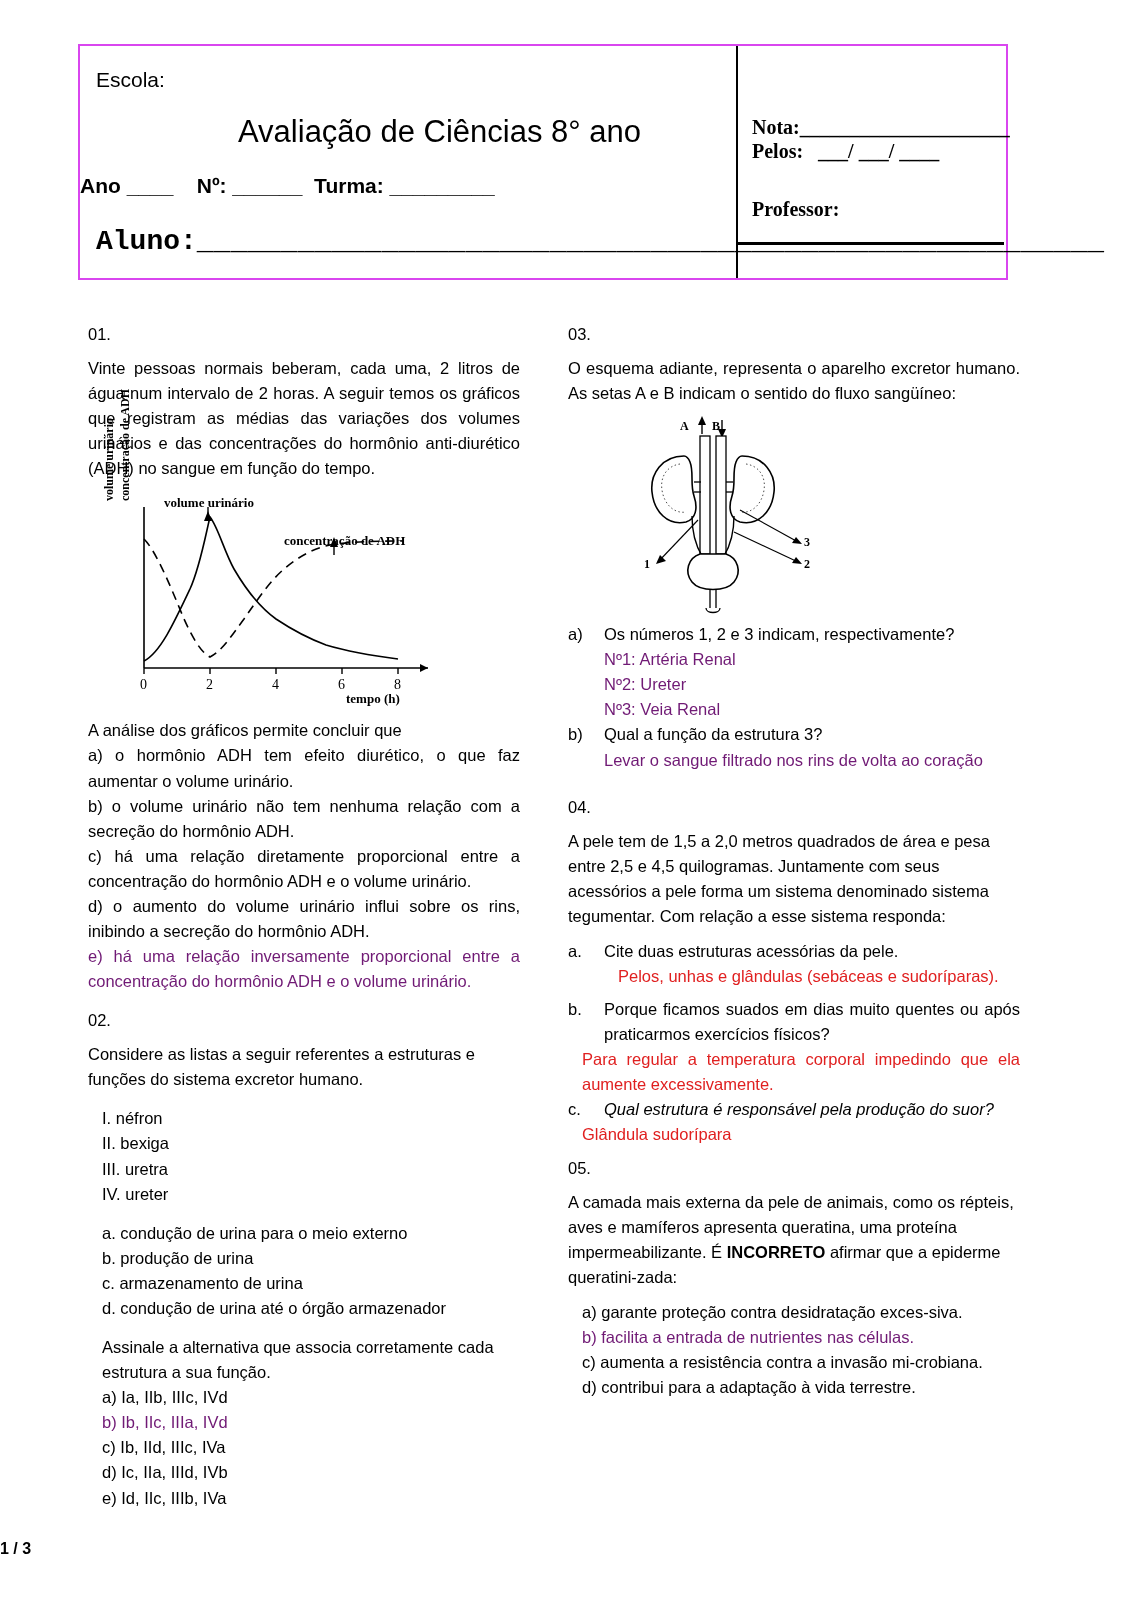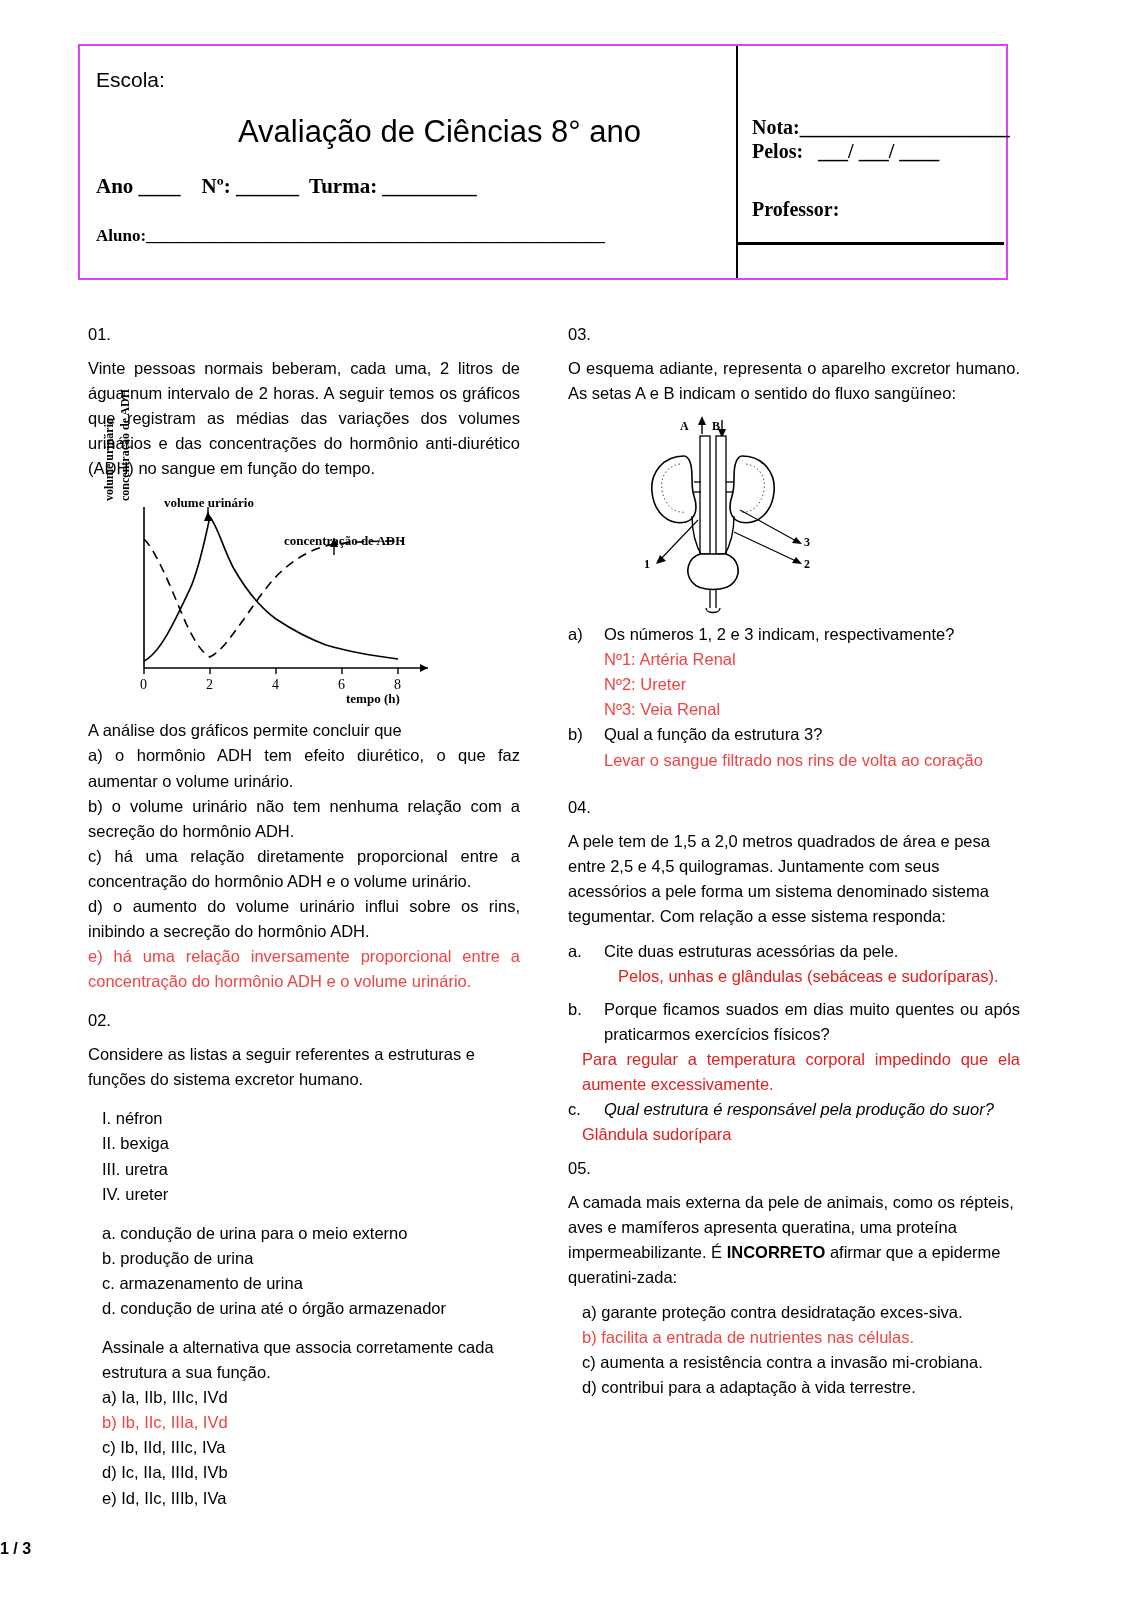--- a/index.html
+++ b/index.html
@@ -46,33 +46,33 @@
     font-size: 21px;
   }
   .hl-title {
     position: absolute;
     left: 158px;
     top: 68px;
     font-size: 31px;
   }
   .hl-line2 {
     position: absolute;
-    left: 16px;
+    left: 0;
     top: 128px;
-    font-family: Liberation Serif, serif;
+    font-family: Liberation Sans, sans-serif;
     font-size: 21px;
     font-weight: bold;
     white-space: pre;
   }
   .hl-line3 {
     position: absolute;
     left: 16px;
     top: 180px;
-    font-family: Liberation Serif, serif;
-    font-size: 17px;
+    font-family: Liberation Mono, monospace;
+    font-size: 28px;
     font-weight: bold;
     white-space: pre;
   }
   .hr-row {
     position: absolute;
     left: 14px;
     font-family: "Liberation Serif", serif;
     font-size: 20px;
     font-weight: bold;
     white-space: pre;
@@ -114,21 +114,21 @@
     flex: 0 0 34px;
   }
   .q-body {
     flex: 1;
   }
   .just { text-align: justify; }
   .p { margin: 0; }
   .sp { height: 14px; }
   .sp-sm { height: 8px; }
   .ans {
-    color: #ef4444;
+    color: #701a75;
     margin: 0;
   }
   .ans-ind {
     color: #e02020;
     margin: 0;
     padding-left: 14px;
   }
   .sub {
     display: flex;
     margin: 0;

